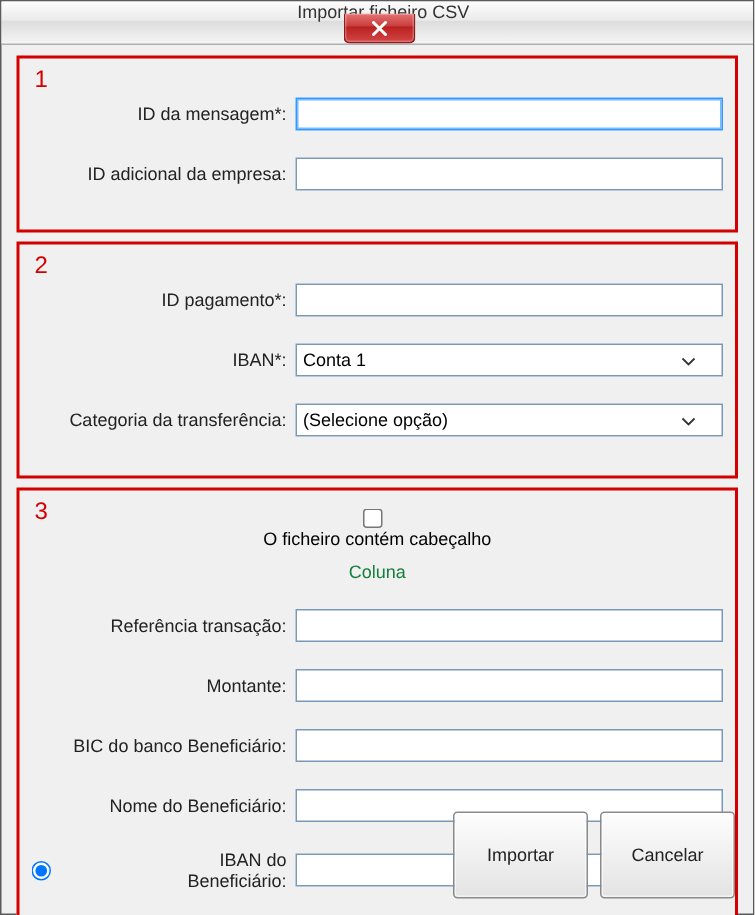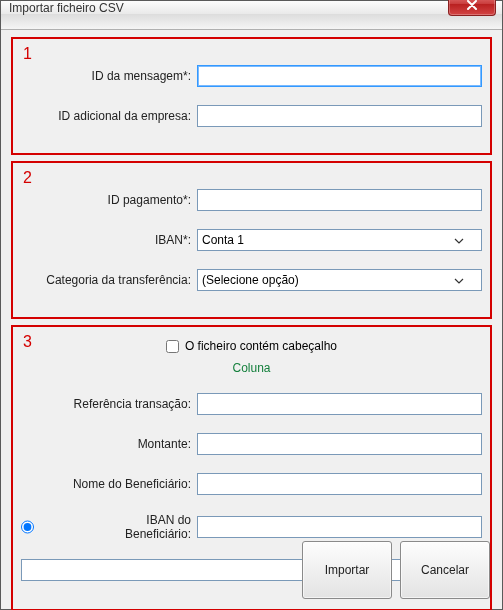--- a/index.html
+++ b/index.html
@@ -16,23 +16,25 @@
     box-sizing: border-box;
     position: relative;
     background: #f0f0f0;
   }
   
   .titlebar {
     height: 28px;
     background: linear-gradient(to bottom, #fdfdfd 0%, #eaeaea 45%, #dcdcdc 46%, #f5f5f5 100%);
     border-bottom: 1px solid #b0b0b0;
     display: flex;
+    align-items: center;
     padding-left: 8px;
     position: relative;
     color: #333;
+    flex-direction: column;
   }
   .titlebar .title {
     flex: 1;
     font-size: 12px;
   }
   .closebtn {
     width: 46px;
     height: 20px;
     margin-right: 6px;
     margin-top: -6px;
@@ -123,32 +125,34 @@
     width:16px;
     text-align:center;
     color:#333;
   }
   
   .center-row {
     display:flex;
     justify-content:center;
     align-items:center;
     margin: 4px 0 8px 0;
+    flex-direction: column;
   }
   .col-head {
     text-align:center;
     margin: 4px 0 4px 0;
     color:#15803d;
   }
   input[type=checkbox], input[type=radio] {
     margin:0 6px 0 0;
     vertical-align:middle;
   }
   .radio-row .lbl {
     display:flex;
+    align-items:center;
     justify-content:flex-end;
     gap:39px;
   }
   .radio-row .lbl input[type=radio] { margin-right:6px; }
   
   .footer {
     position:absolute;
     right:12px;
     bottom:10px;
     display:flex;
@@ -263,20 +267,26 @@
           </div>
       </div>
 
       <div class="row">
         <div class="lbl">Montante:</div>
         <div class="ctrl">
             <input type="text" class="text" value="" style="">
           </div>
       </div>
 
+      <div class="row">
+        <div class="lbl">BIC do banco Beneficiário:</div>
+        <div class="ctrl">
+            <input type="text" class="text" value="" style="">
+          </div>
+      </div>
 
       <div class="row">
         <div class="lbl">Nome do Beneficiário:</div>
         <div class="ctrl">
             <input type="text" class="text" value="" style="">
           </div>
       </div>
 
       <div class="row radio-row">
         <div class="lbl">

